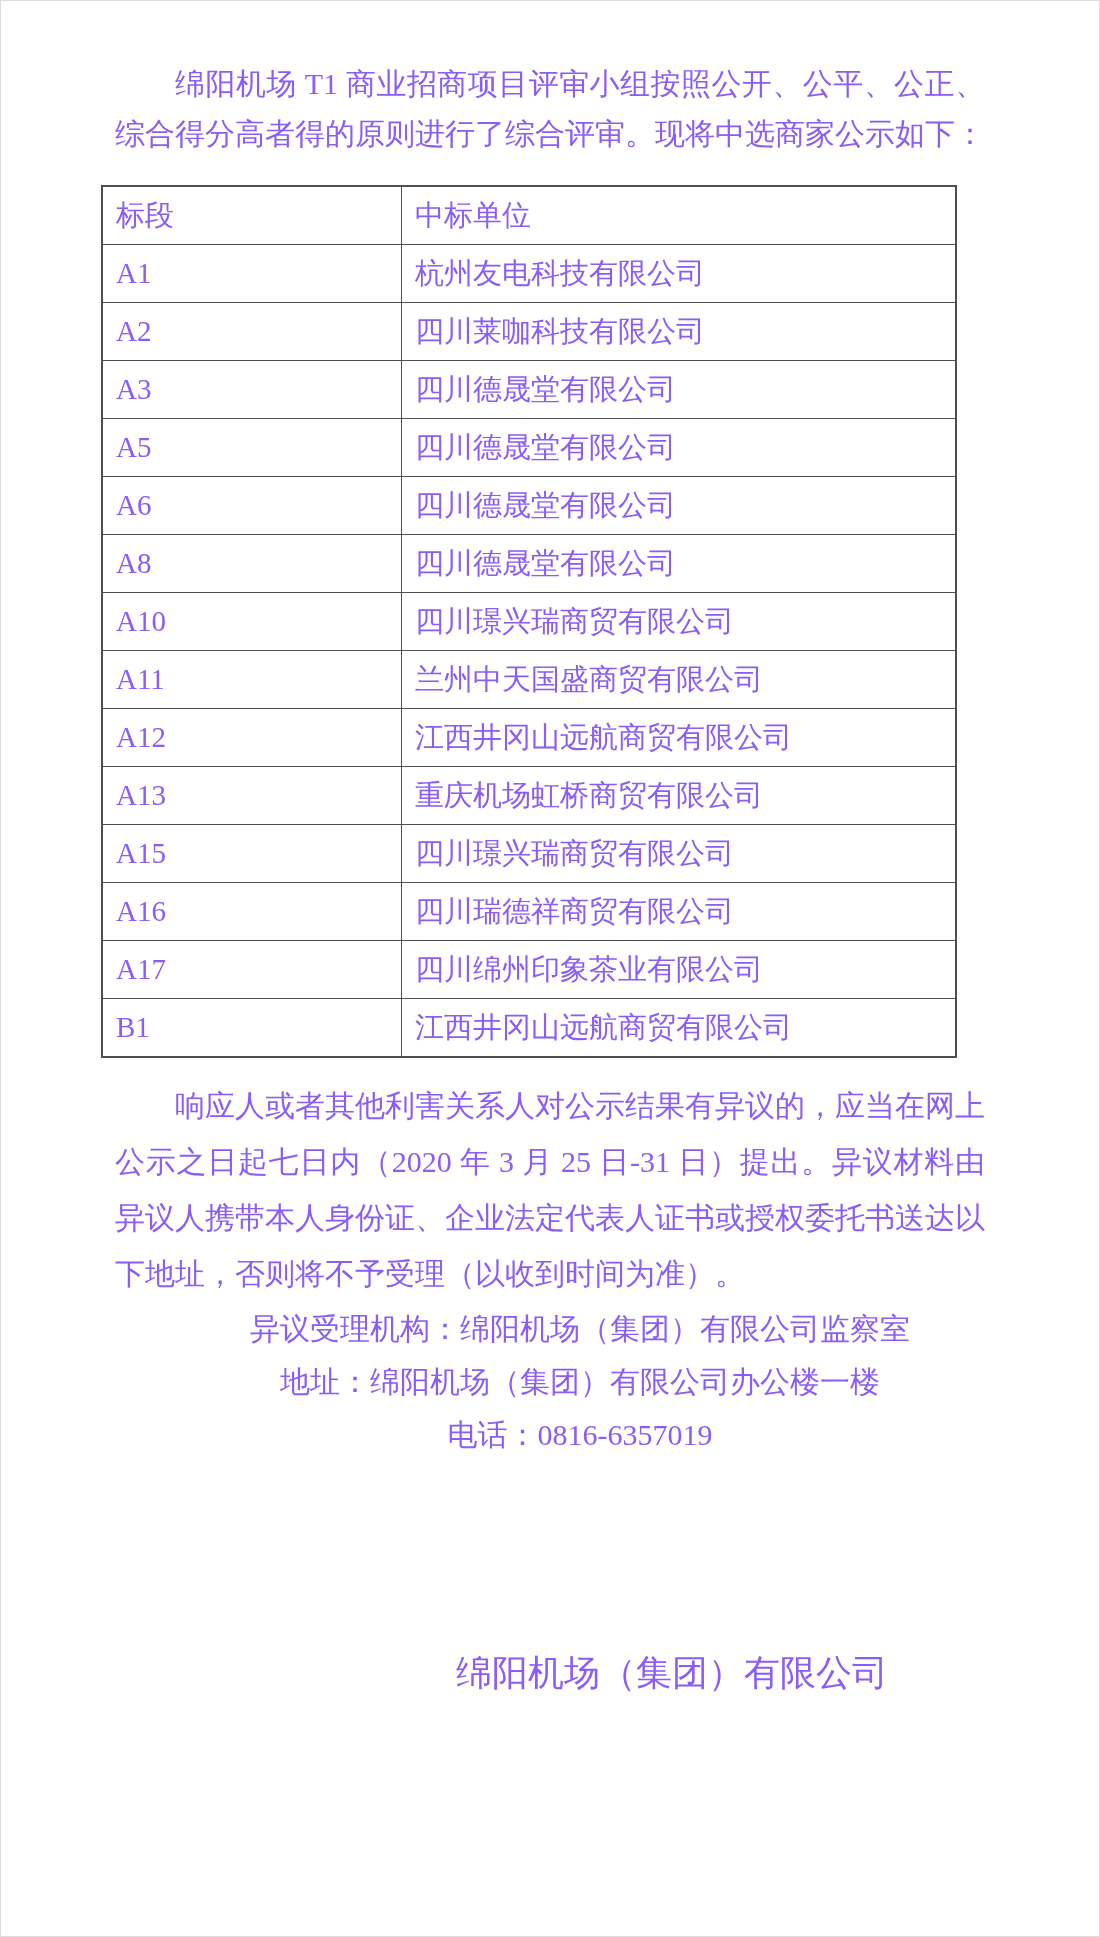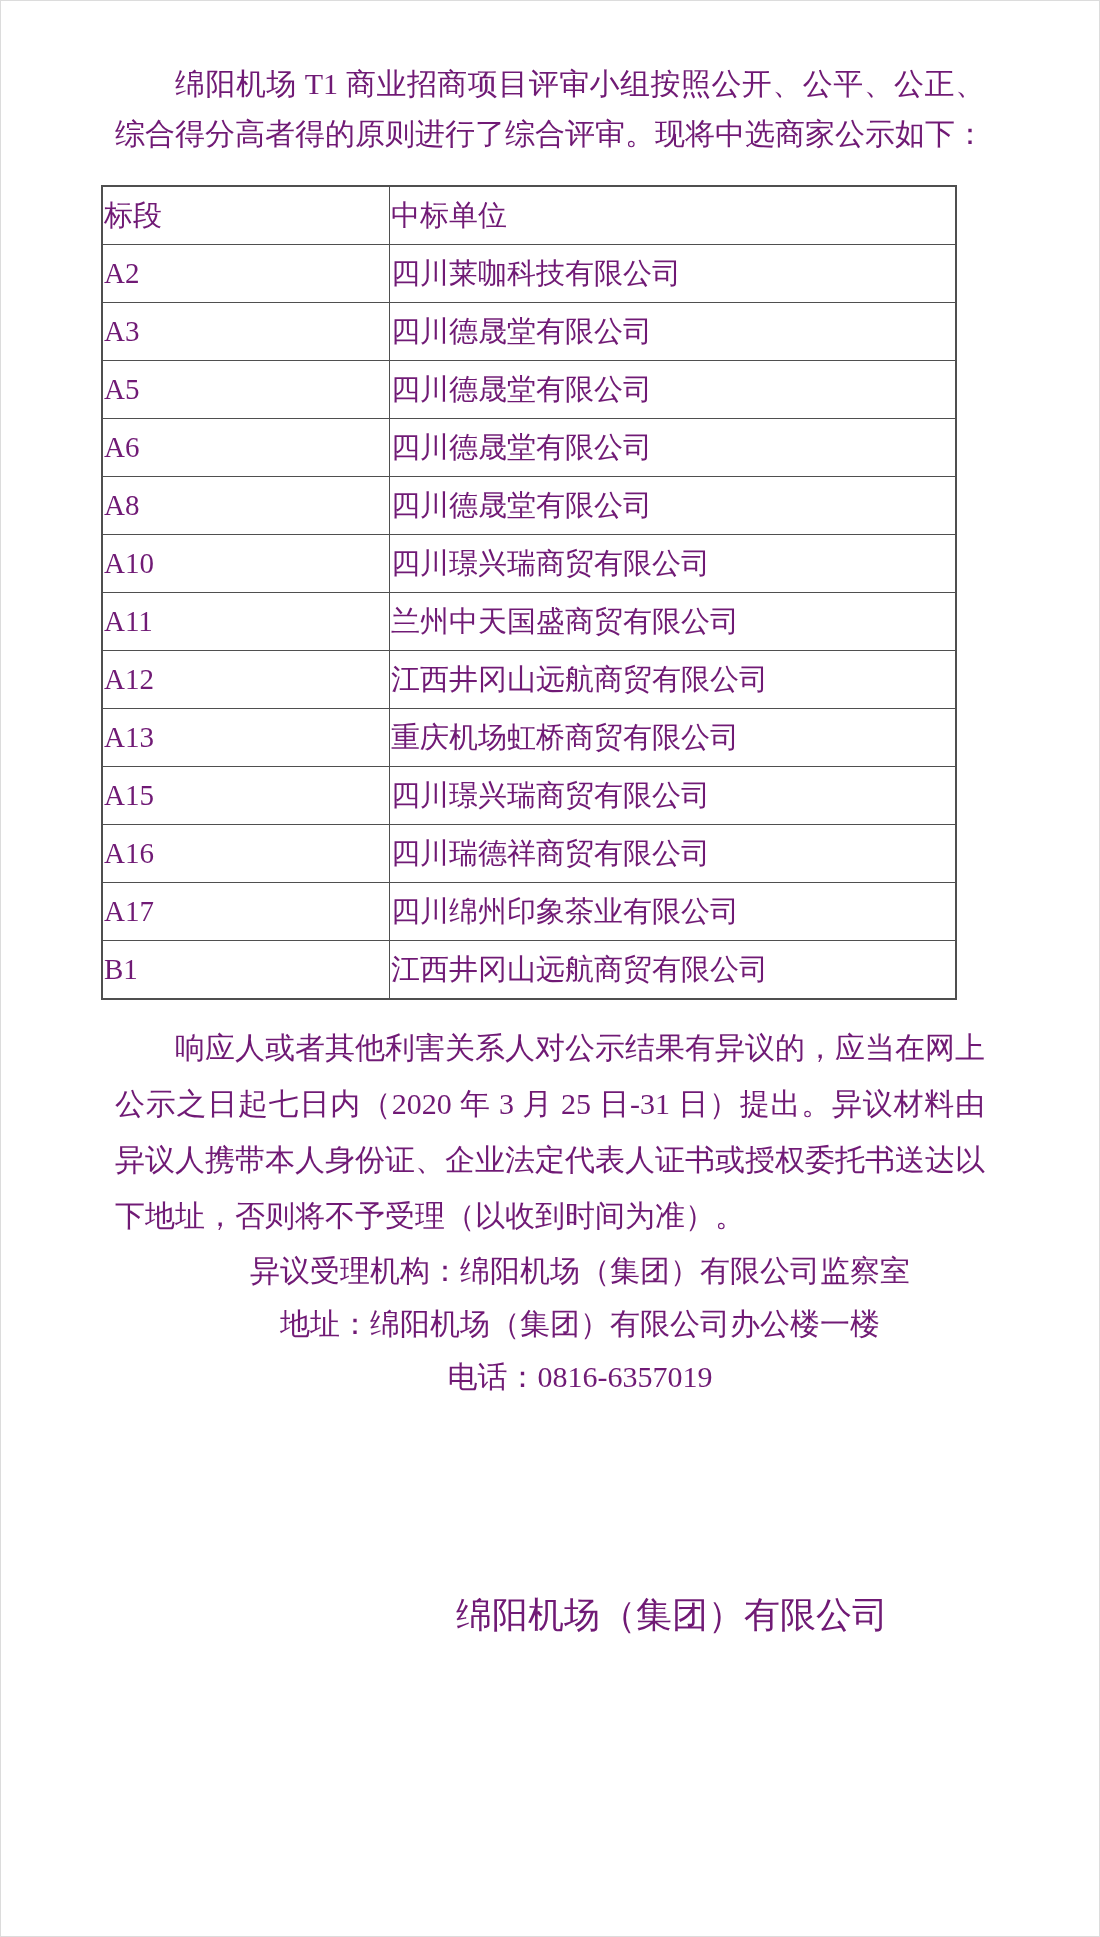--- a/index.html
+++ b/index.html
@@ -5,41 +5,41 @@
   html, body { margin: 0; padding: 0; background: #ffffff; }
   .page {
     position: relative;
     width: 1100px;
     height: 1937px;
     box-sizing: border-box;
     background: #ffffff;
     border: 1px solid #dcdcdc;
     overflow: hidden;
     font-family: "Liberation Serif", "DejaVu Serif", serif;
-    color: #701a75;
+    color: #8b5cf6;
   }
   .content { padding: 58px 114px 0 114px; }
   .para {
     font-size: 30px;
     line-height: 50px;
     text-align: justify;
     margin: 0;
   }
   .para.objection { line-height: 56px; margin-top: 20px; }
   .indent2 { text-indent: 2em; }
   table.winners {
     border-collapse: collapse;
     margin: 26px 0 0 -14px;
     width: 856px;
     border: 2px solid #4f4f4f;
   }
   table.winners th, table.winners td {
     border: 1px solid #4f4f4f;
     height: 57px;
-    padding: 0 10px 0 1px;
+    padding: 0 10px 0 13px;
     font-size: 29px;
     font-weight: normal;
     text-align: left;
     vertical-align: middle;
     white-space: nowrap;
   }
   table.winners th.col-section, table.winners td.col-section { width: 275px; }
   .contact p {
     margin: 0;
     font-size: 30px;
@@ -64,20 +64,24 @@
     <p class="para indent2">绵阳机场 T1 商业招商项目评审小组按照公开、公平、公正、综合得分高者得的原则进行了综合评审。现将中选商家公示如下：</p>
 
     <table class="winners">
       <thead>
         <tr>
           <th class="col-section">标段</th>
           <th>中标单位</th>
         </tr>
       </thead>
       <tbody>
+        <tr>
+          <td class="col-section">A1</td>
+          <td>杭州友电科技有限公司</td>
+        </tr>
         <tr>
           <td class="col-section">A2</td>
           <td>四川莱咖科技有限公司</td>
         </tr>
         <tr>
           <td class="col-section">A3</td>
           <td>四川德晟堂有限公司</td>
         </tr>
         <tr>
           <td class="col-section">A5</td>

